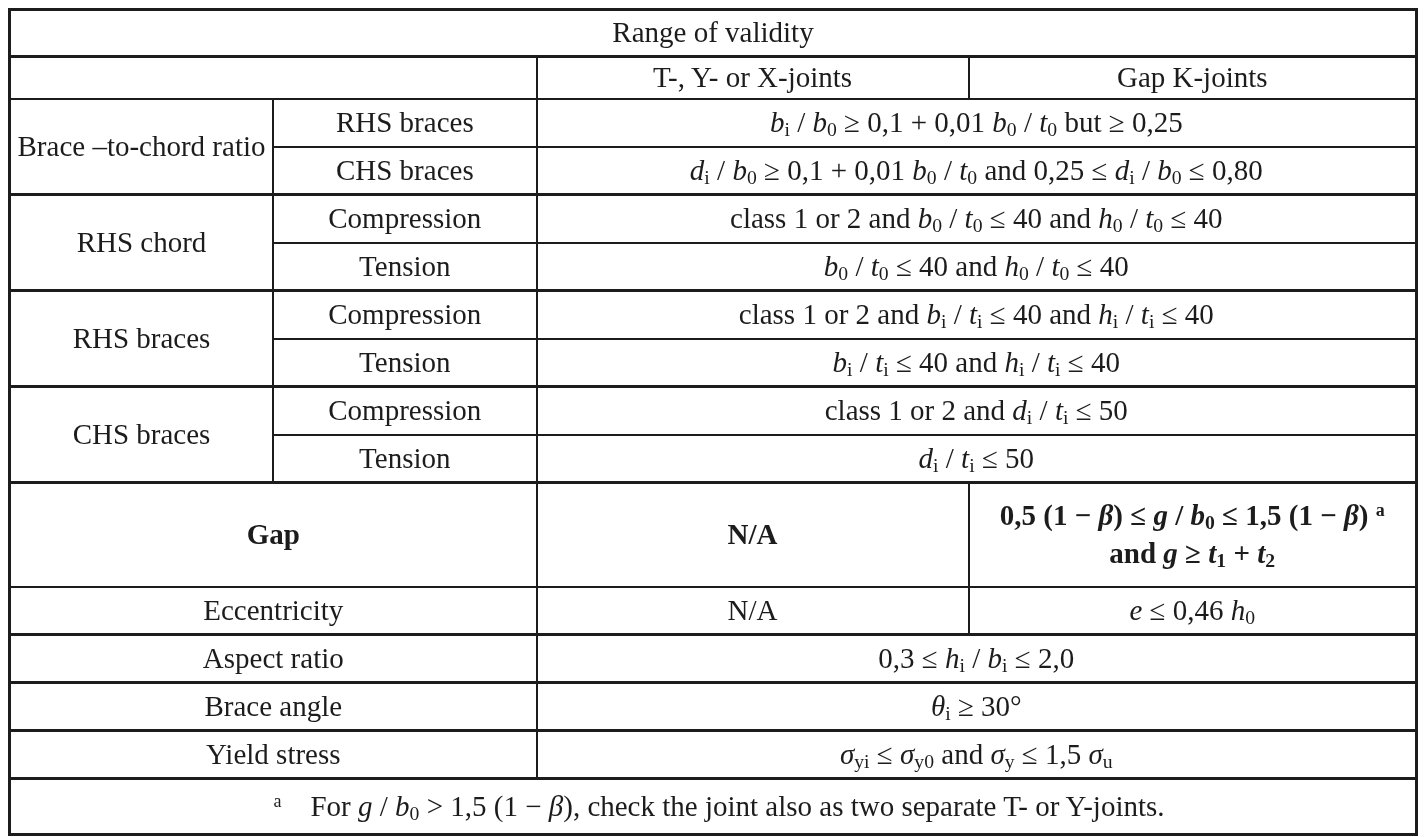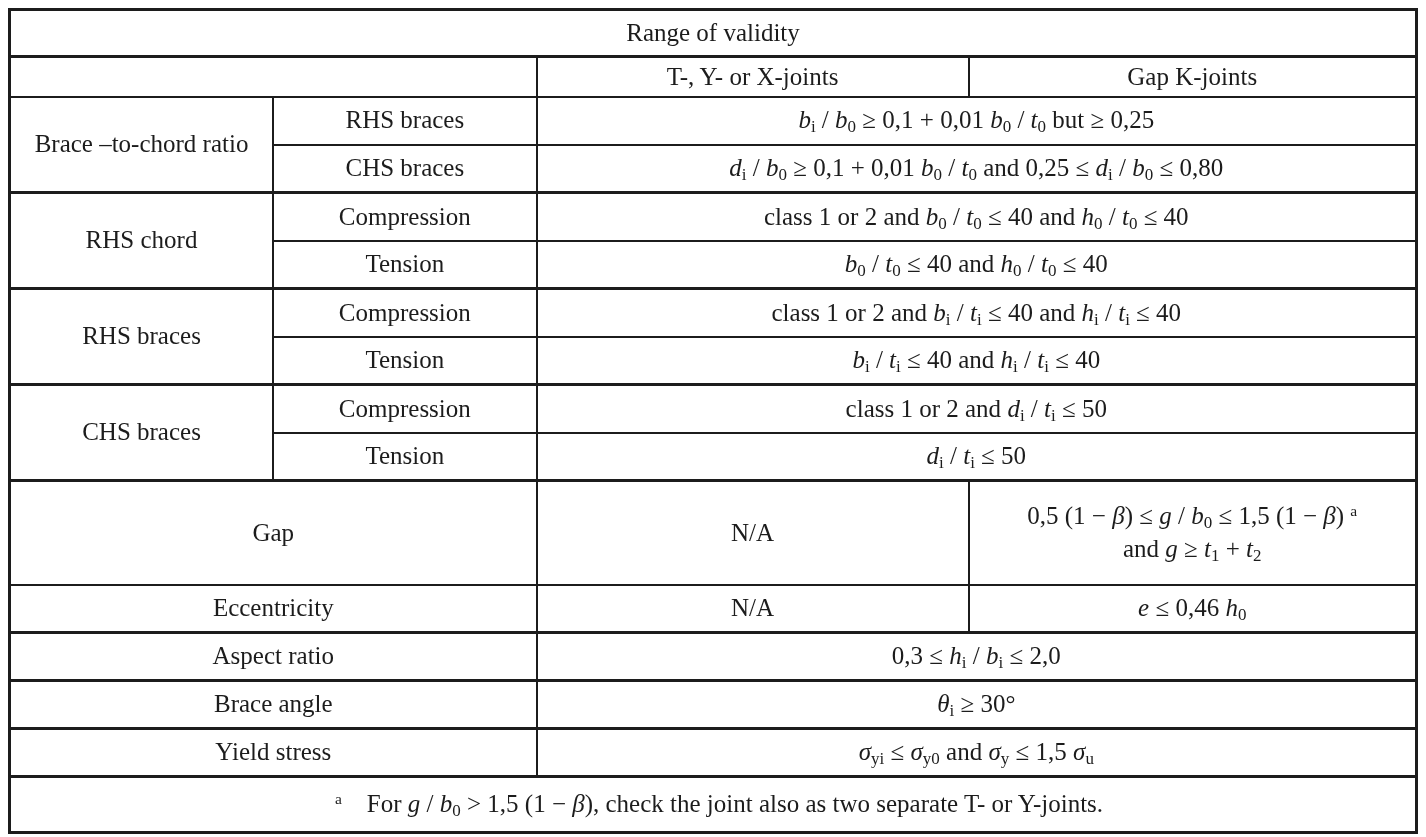--- a/index.html
+++ b/index.html
@@ -16,40 +16,40 @@
   }
   table.rov {
     position: absolute;
     left: 8px;
     top: 8px;
     width: 1410px;
     border-collapse: collapse;
     table-layout: fixed;
     background: #ffffff;
     border: 3px solid #1c1c1c;
-    font-size: 25px;
+    font-size: 29px;
   }
   td {
     border: 2px solid #1c1c1c;
     text-align: center;
     vertical-align: middle;
     padding: 1px 6px;
     line-height: 1.3;
     overflow: hidden;
   }
   td.bb { border-bottom-width: 3px; }
   td.left {
     text-align: center;
     padding-left: 18px;
     font-family: Liberation Serif, serif;
   }
   tr.r-title  { height: 47px; }
   tr.r-header { height: 40px; }
   tr.r-std    { height: 48px; }
-  tr.r-gap    { height: 104px; }
+  tr.r-gap    { height: 104px; font-weight: bold; }
   tr.r-foot   { height: 56px; }
   .it { font-style: italic; }
   sub {
     font-size: 0.68em;
     font-style: normal;
     line-height: 0;
     vertical-align: -0.22em;
   }
   sup {
     font-size: 0.62em;

